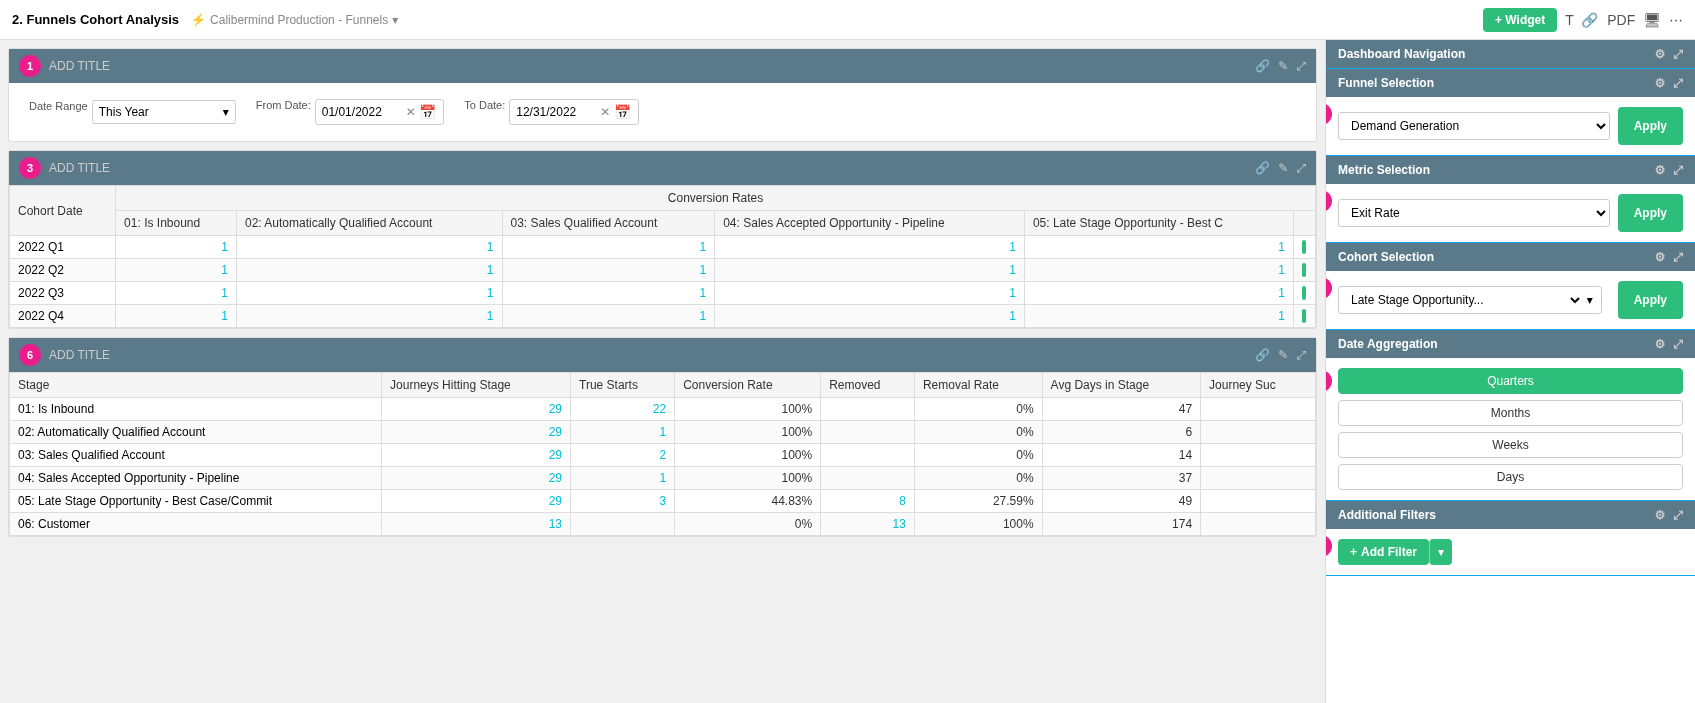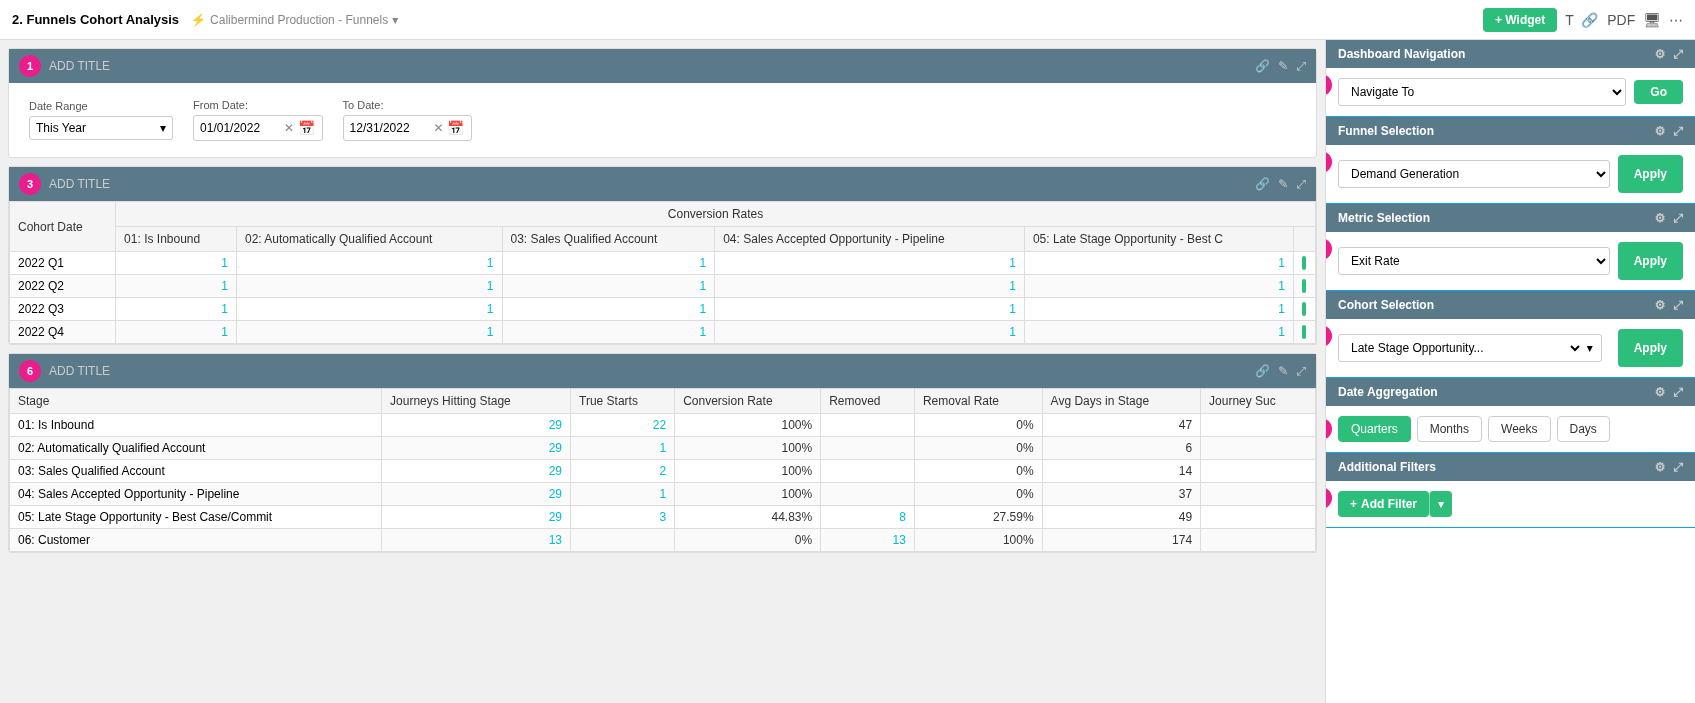--- a/index.html
+++ b/index.html
@@ -34,21 +34,21 @@
       display: flex; align-items: center; justify-content: space-between;
       font-size: 12px;
     }
     .section-header-title { font-size: 12px; color: #ccc; }
     .section-header-icons { display: flex; gap: 8px; color: #ccc; font-size: 12px; }
 
     
     .date-range-row {
       display: flex; align-items: center; gap: 20px; padding: 16px 20px;
     }
-    .date-field { display: flex; flex-direction: column; gap: 4px; }
+    .date-field { display: flex; flex-direction: row; gap: 4px; }
     .date-field label { font-size: 11px; color: #555; }
     .date-input-wrap {
       display: flex; align-items: center; border: 1px solid #ccc;
       border-radius: 3px; padding: 4px 6px; background: #fff; gap: 4px;
     }
     .date-input-wrap input {
       border: none; outline: none; font-size: 12px; width: 80px;
     }
     .date-input-wrap select {
       border: none; outline: none; font-size: 12px; background: transparent;
@@ -406,31 +406,20 @@
   <div class="right-sidebar">
 
     <div class="sidebar-section">
       <div class="sidebar-section-header">
         <span>Dashboard Navigation</span>
         <div class="hdr-icons">
           <span>⚙</span>
           <span>⤢</span>
         </div>
       </div>
-      <div class="sidebar-body">
-        <div style="display:flex;align-items:center;gap:8px;position:relative;">
-          <div class="circle-badge" style="position:absolute;left:-28px;top:-4px;">2</div>
-          <div class="nav-row" style="width:100%;">
-            <select class="nav-select">
-              <option>Navigate To</option>
-            </select>
-            <button class="go-btn">Go</button>
-          </div>
-        </div>
-      </div>
     </div>
 
     <div class="sidebar-section">
       <div class="sidebar-section-header">
         <span>Funnel Selection</span>
         <div class="hdr-icons">
           <span>⚙</span>
           <span>⤢</span>
         </div>
       </div>
@@ -496,21 +485,21 @@
       <div class="sidebar-section-header">
         <span>Date Aggregation</span>
         <div class="hdr-icons">
           <span>⚙</span>
           <span>⤢</span>
         </div>
       </div>
       <div class="sidebar-body">
         <div style="display:flex;align-items:center;gap:8px;position:relative;">
           <div class="circle-badge" style="position:absolute;left:-28px;top:2px;">8</div>
-          <div class="aggregation-row" style="padding:0;width:100%;">
+          <div class="aggregation-row" style="padding:0;width:100%;flex-direction:column;">
             <button class="agg-btn active">Quarters</button>
             <button class="agg-btn">Months</button>
             <button class="agg-btn">Weeks</button>
             <button class="agg-btn">Days</button>
           </div>
         </div>
       </div>
     </div>
 
     <div class="sidebar-section">

